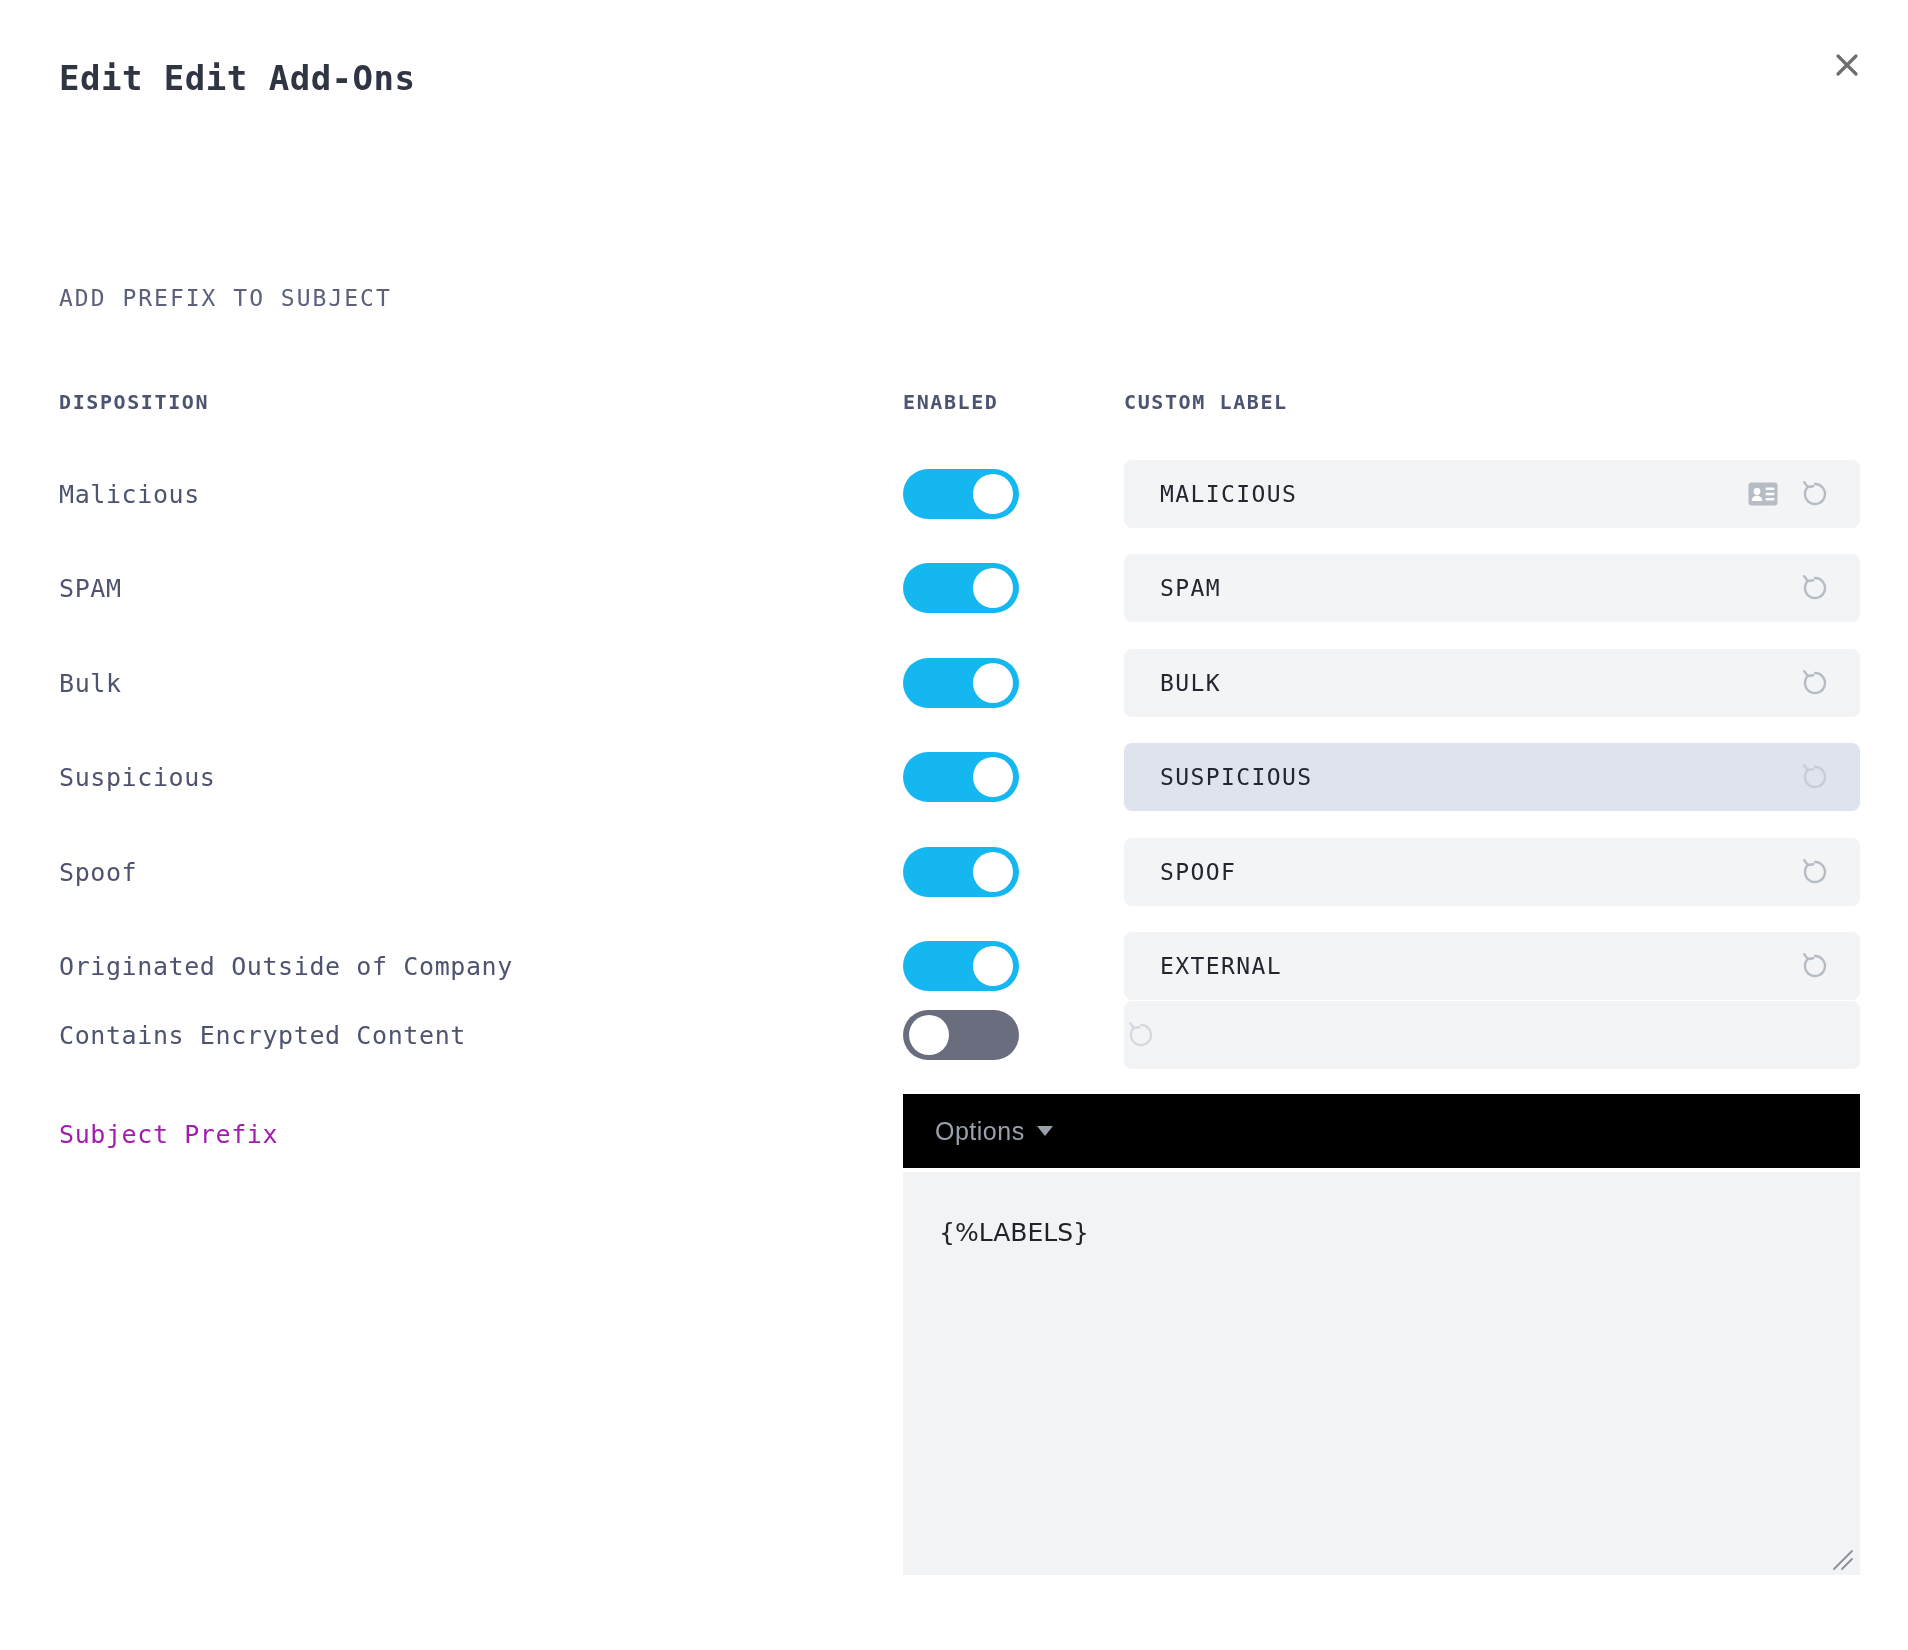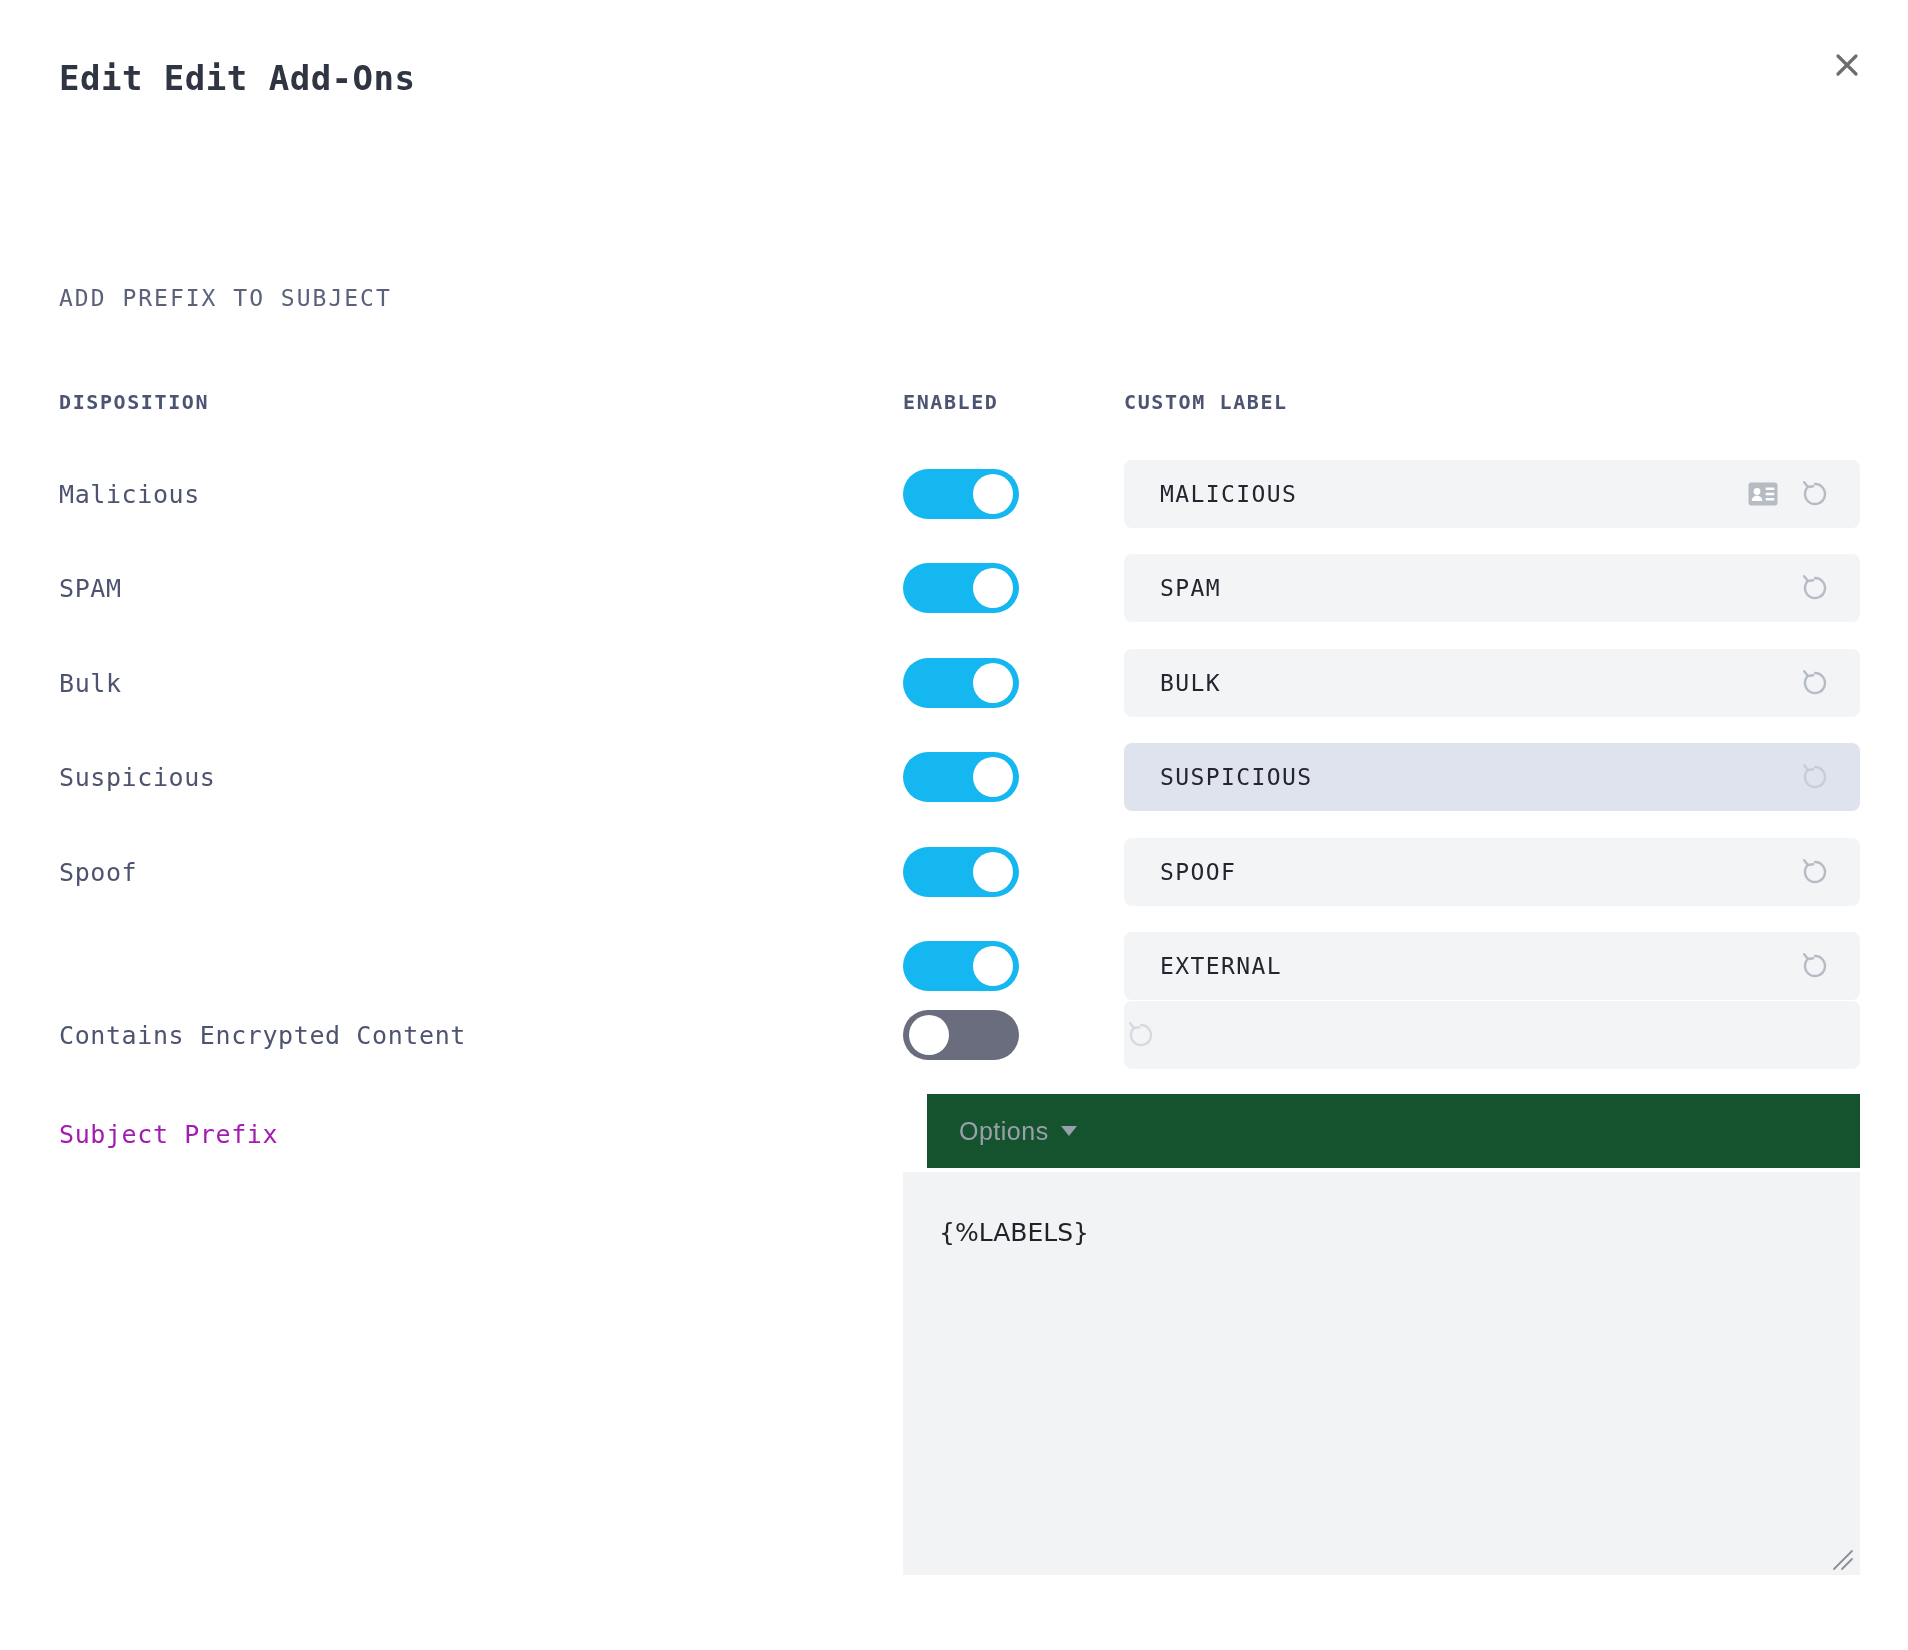--- a/index.html
+++ b/index.html
@@ -173,24 +173,23 @@
     color: #a21caf;
     white-space: nowrap;
   }
 
   .options-bar {
     position: absolute;
     left: 903px;
     right: 48px;
     top: 1094px;
     height: 74px;
-    background: #14532d;
-    display: flex;
-    align-items: center;
-    margin-left: 24px;
+    background: #000000;
+    display: flex;
+    align-items: center;
   }
   .options-trigger {
     margin-left: 32px;
     display: flex;
     align-items: center;
     gap: 12px;
     cursor: pointer;
     background: none;
     border: none;
     padding: 0;
@@ -345,20 +344,21 @@
           <button class="icon-btn">
             <svg width="32" height="32" viewBox="0 0 32 32">
               <path d="M16 6 a10 10 0 1 1 -7.1 2.95" stroke="#b5bcc4" stroke-width="2.4" fill="none" stroke-linecap="round"></path>
               <path d="M5.2 4.2 L8.9 8.95 L14.2 8.2" stroke="#b5bcc4" stroke-width="2.4" fill="none" stroke-linecap="round" stroke-linejoin="round"></path>
             </svg>
           </button>
         </span>
       </div>
     </div>
     <div class="row" style="top: 920px;">
+      <div class="row-label">Originated Outside of Company</div>
       <button class="toggle">
         <span class="knob"></span>
       </button>
       <div class="label-field">
         <span class="label-value">EXTERNAL</span>
         <span class="field-icons">
           <button class="icon-btn">
             <svg width="32" height="32" viewBox="0 0 32 32">
               <path d="M16 6 a10 10 0 1 1 -7.1 2.95" stroke="#b5bcc4" stroke-width="2.4" fill="none" stroke-linecap="round"></path>
               <path d="M5.2 4.2 L8.9 8.95 L14.2 8.2" stroke="#b5bcc4" stroke-width="2.4" fill="none" stroke-linecap="round" stroke-linejoin="round"></path>

